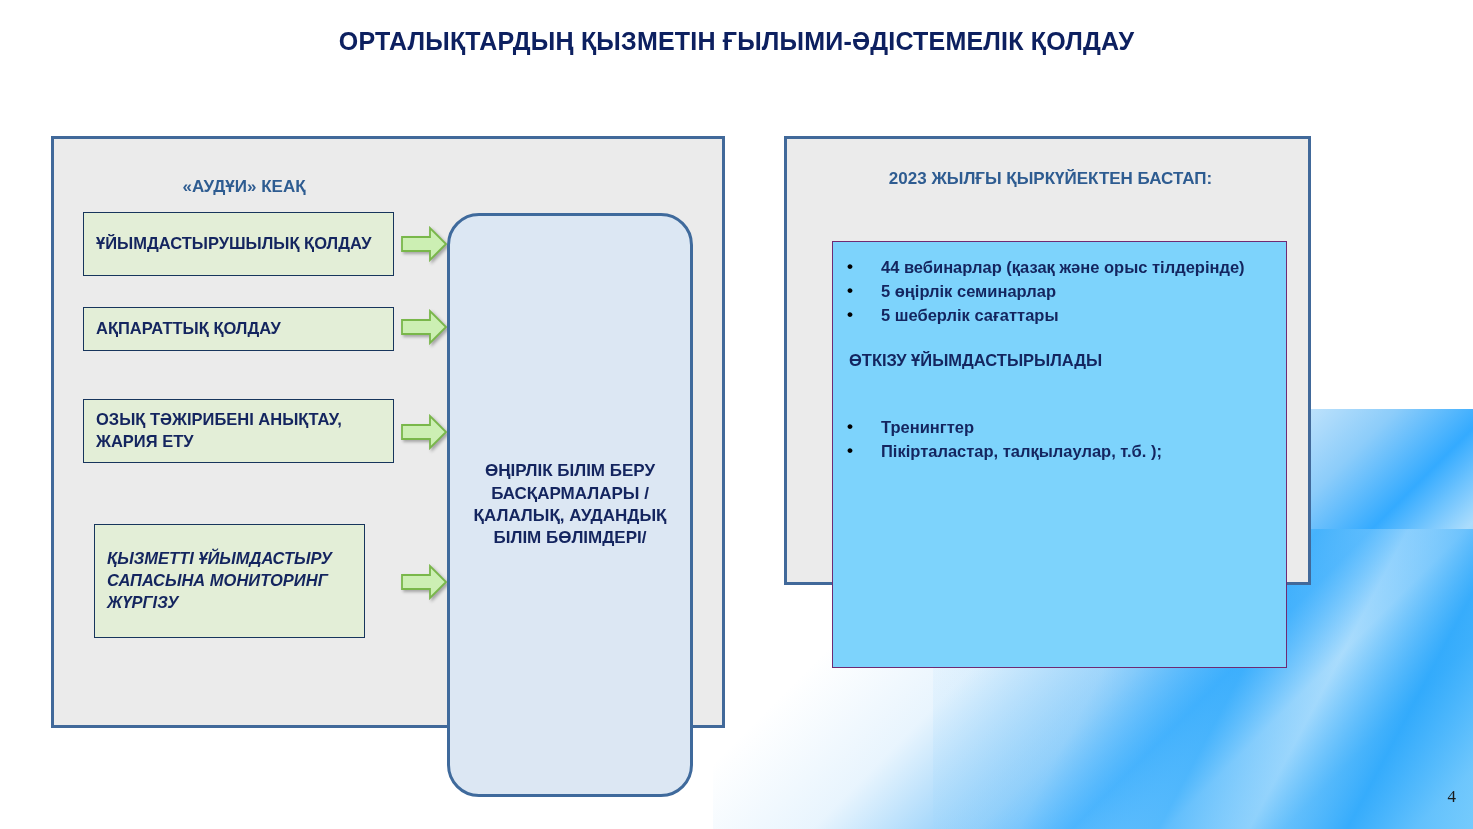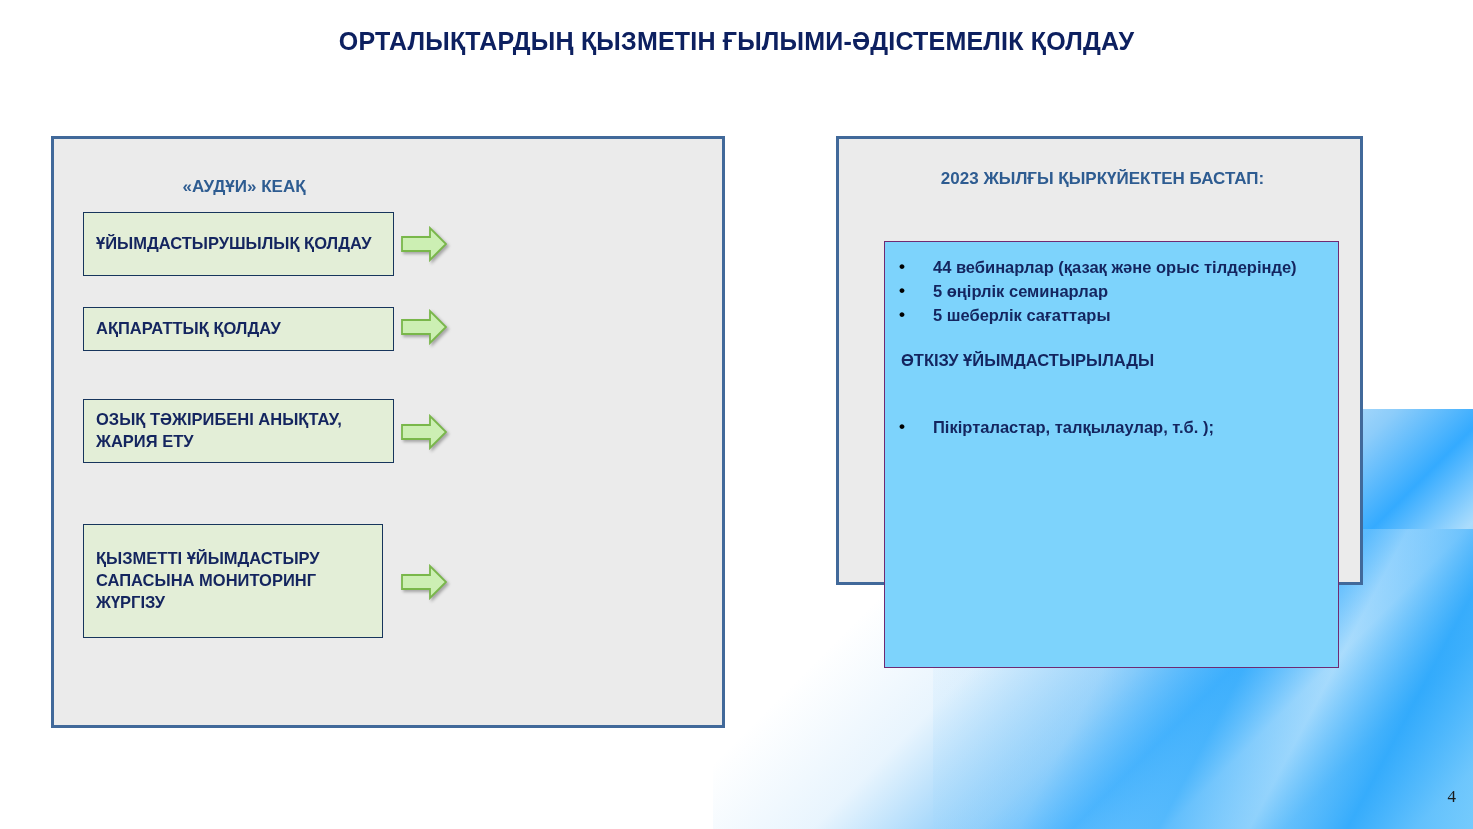--- a/index.html
+++ b/index.html
@@ -72,21 +72,21 @@
     border: 3px solid #41699a;
     box-sizing: border-box;
   }
   #left-panel {
     left: 51px;
     top: 136px;
     width: 674px;
     height: 592px;
   }
   #right-panel {
-    left: 836px;
+    left: 784px;
     top: 136px;
     width: 527px;
     height: 449px;
   }
 
   
   #left-panel-heading {
     position: absolute;
     left: 0;
     top: 30px;
@@ -107,21 +107,21 @@
     font-size: 16.5px;
     font-weight: bold;
     line-height: 1.32;
     display: flex;
     align-items: center;
     padding: 20px 12px;
   }
   #green-box-1 { left: 29px; top: 73px;  width: 311px; height: 64px; }
   #green-box-2 { left: 29px; top: 168px; width: 311px; height: 44px; }
   #green-box-3 { left: 29px; top: 260px; width: 311px; height: 64px; }
-  #green-box-4 { left: 29px; top: 385px; width: 300px; height: 114px; }
+  #green-box-4 { left: 40px; top: 385px; width: 271px; height: 114px; font-style: italic; }
 
   
   .arrow {
     position: absolute;
     width: 46px;
     height: 36px;
     filter: drop-shadow(2px 2px 1.5px rgba(80,80,80,0.45));
   }
   #arrow-1 { left: 347px; top: 87px; }
   #arrow-2 { left: 347px; top: 170px; }
@@ -239,20 +239,23 @@
   <svg id="arrow-2" class="arrow" viewBox="0 0 46 36">
     <polygon points="1,11 29,11 29,2 45,18 29,34 29,25 1,25" fill="#ccefb3" stroke="#79b74a" stroke-width="1.8"></polygon>
   </svg>
   <svg id="arrow-3" class="arrow" viewBox="0 0 46 36">
     <polygon points="1,11 29,11 29,2 45,18 29,34 29,25 1,25" fill="#ccefb3" stroke="#79b74a" stroke-width="1.8"></polygon>
   </svg>
   <svg id="arrow-4" class="arrow" viewBox="0 0 46 36">
     <polygon points="1,11 29,11 29,2 45,18 29,34 29,25 1,25" fill="#ccefb3" stroke="#79b74a" stroke-width="1.8"></polygon>
   </svg>
 
+  <div id="central-box">
+    <div id="central-box-label">ӨҢІРЛІК БІЛІМ БЕРУ БАСҚАРМАЛАРЫ /ҚАЛАЛЫҚ, АУДАНДЫҚ БІЛІМ БӨЛІМДЕРІ/</div>
+  </div>
 </div>
 
 <div id="right-panel" class="panel">
 
   <div id="right-panel-heading">2023 ЖЫЛҒЫ ҚЫРКҮЙЕКТЕН БАСТАП:</div>
 
   <div id="right-inner-box">
 
     <ul class="bullets">
       <li>44 вебинарлар (қазақ және орыс тілдерінде)</li>
@@ -263,18 +266,19 @@
     <div class="spacer-sm"></div>
 
     <p class="para">ӨТКІЗУ ҰЙЫМДАСТЫРЫЛАДЫ</p>
 
     <div class="spacer-sm"></div>
 
 
     <div class="spacer-md"></div>
 
     <ul class="bullets">
+      <li>Тренингтер</li>
       <li>Пікірталастар, талқылаулар, т.б. );</li>
     </ul>
   </div>
 </div>
 
 <div id="page-number">4</div>
 
 </body></html>

